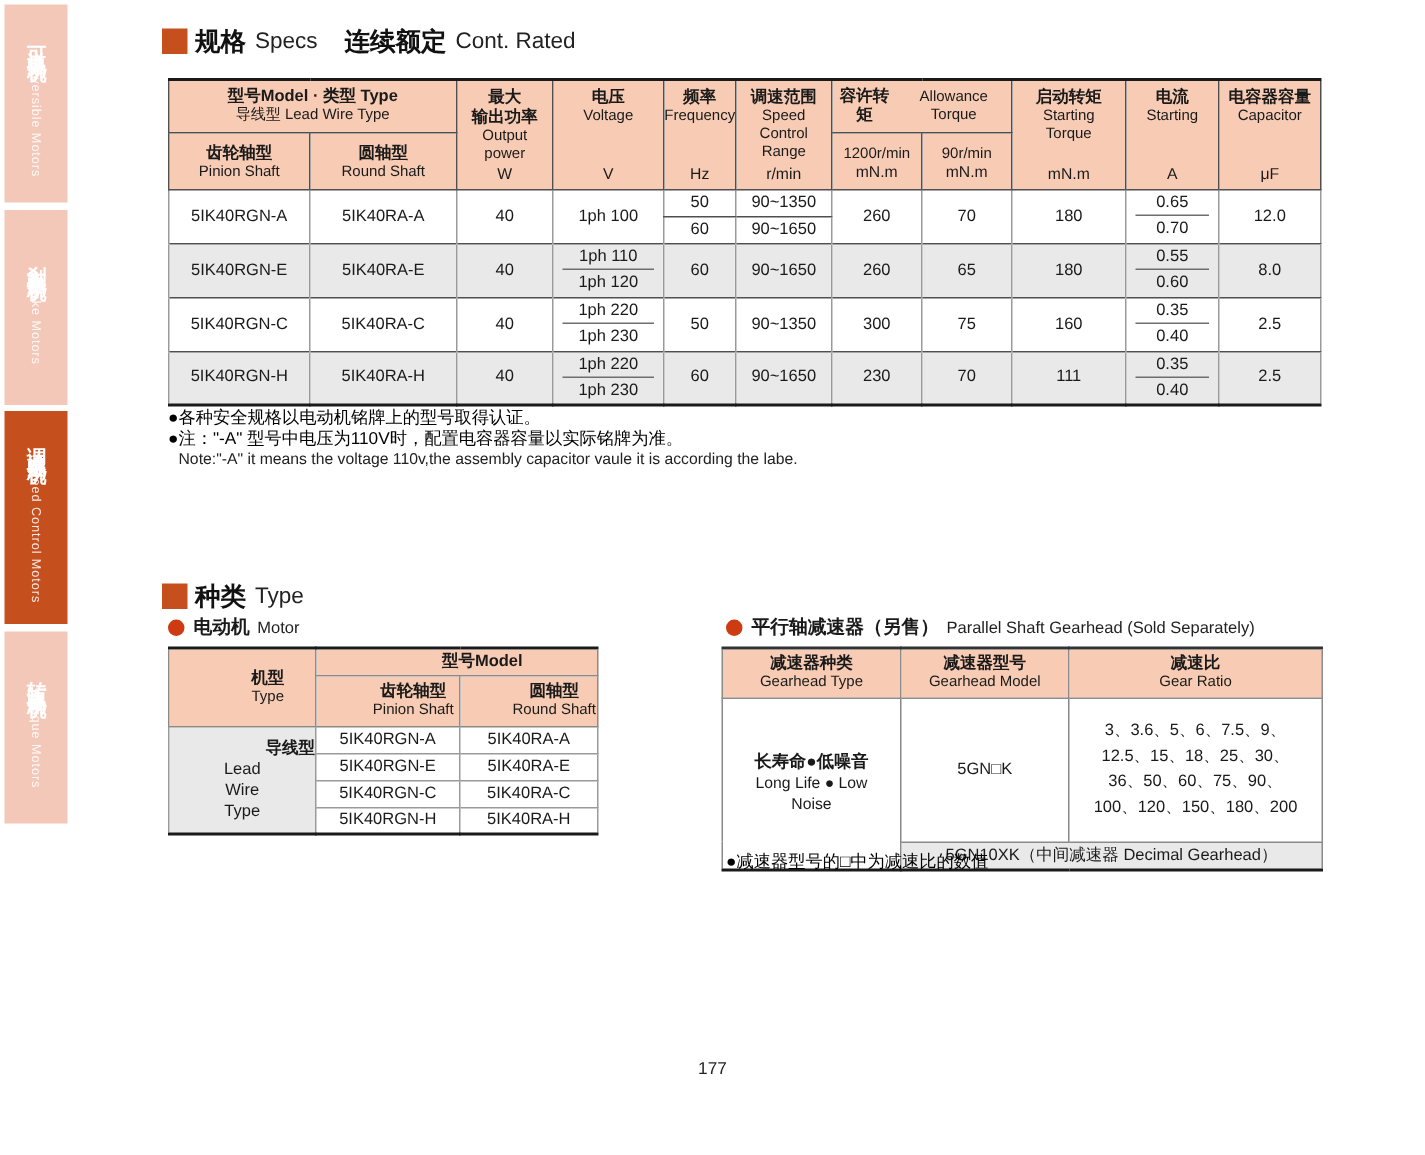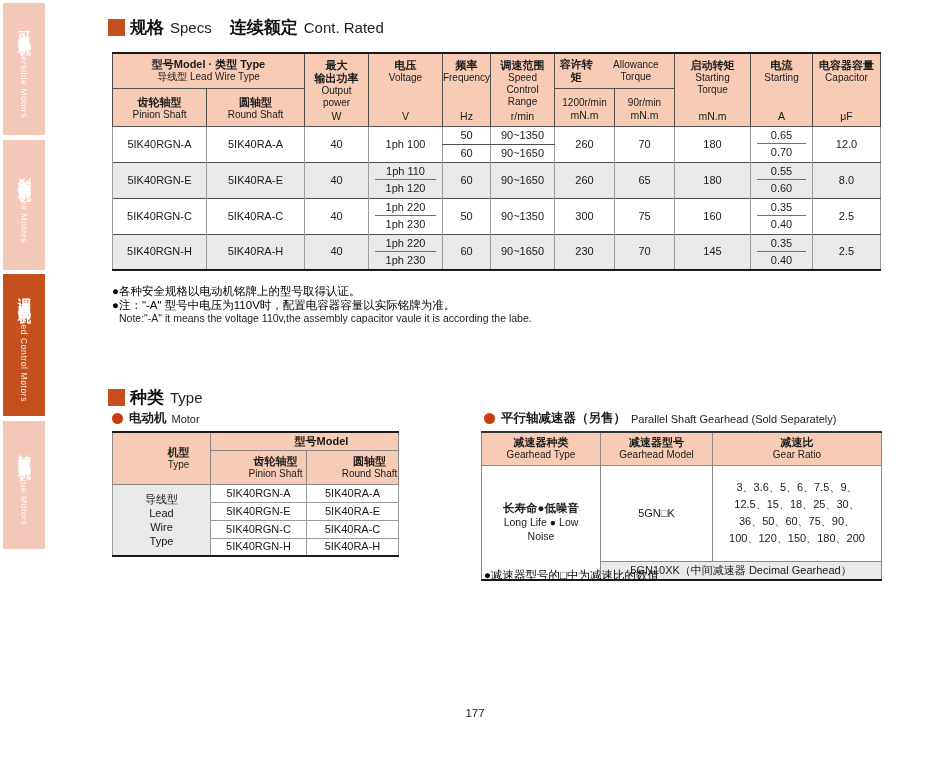--- a/index.html
+++ b/index.html
@@ -62,34 +62,34 @@
   .vcell { display:flex; flex-direction:column; justify-content:space-between; align-items:center;
            height:70px; padding:4px 0 3px;text-align:center; }
   .bcell { display:flex; flex-direction:column; justify-content:flex-end; align-items:center;
            height:34px; padding-bottom:3px; }
   .ccell { display:flex; flex-direction:row; justify-content:center; align-items:center; height:33px; }
 
   
   .notes { position:absolute; }
   .note-zh { font-size:11.5px; color:#000; line-height:14px; }
   .note-en { font-size:10.5px; color:#222; line-height:13px; margin:0 0 3px 7px; }
-  #specs-notes { left:112px; top:284px; }
+  #specs-notes { left:112px; top:272px; }
   #gear-note   { left:484px; top:568px; }
 
   
   #motor-table { left:112px; top:431px; width:286px; font-size:11px;
     border-top:2px solid #1a1a1a; border-bottom:2px solid #1a1a1a;
     border-left:1px solid #aaa; border-right:1px solid #aaa; }
   #motor-table th { background:#f8ccb4; border:1px solid #8a8a8a; font-weight:normal;padding-left:34px; }
   #motor-table .mh1 th { height:18px; }
   #motor-table .mh2 th { height:34px; }
   #motor-table td { height:18px; border:1px solid #9a9a9a; }
   .leadcell { background:#e9e9e9; }
   .leadcell span { display:block; line-height:14px; font-size:11px; }
-  .leadcell .lz { font-weight:normal; }
+  .leadcell .lz { font-weight:bold;text-align:right; }
 
   
   #gear-table { left:481px; top:431px; width:400px; font-size:11px;
     border-top:2px solid #333; border-bottom:2px solid #1a1a1a;
     border-left:1px solid #aaa; border-right:1px solid #aaa; }
   #gear-table th { background:#f8ccb4; border:1px solid #8a8a8a; font-weight:normal; height:33px; }
   #gear-table td { border:1px solid #8a8a8a; }
   #gear-table .gbody td { height:96px; background:#fff; }
   #gear-table .gdec td { height:19px; background:#e9e9e9; font-size:11px; }
   .gtype span { display:block; line-height:14px; }
@@ -319,21 +319,21 @@
 
   <tr class="gstart shade">
     <td rowspan="2">5IK40RGN-H</td>
     <td rowspan="2">5IK40RA-H</td>
     <td rowspan="2">40</td>
     <td class="split-top">1ph 220</td>
     <td rowspan="2">60</td>
     <td rowspan="2">90~1650</td>
     <td rowspan="2">230</td>
     <td rowspan="2">70</td>
-    <td rowspan="2">145</td>
+    <td rowspan="2">111</td>
     <td class="split-top">0.35</td>
     <td rowspan="2">2.5</td>
   </tr>
   <tr class="shade">
     <td>1ph 230</td>
     <td>0.40</td>
   </tr>
 </tbody>
   </table>
 

